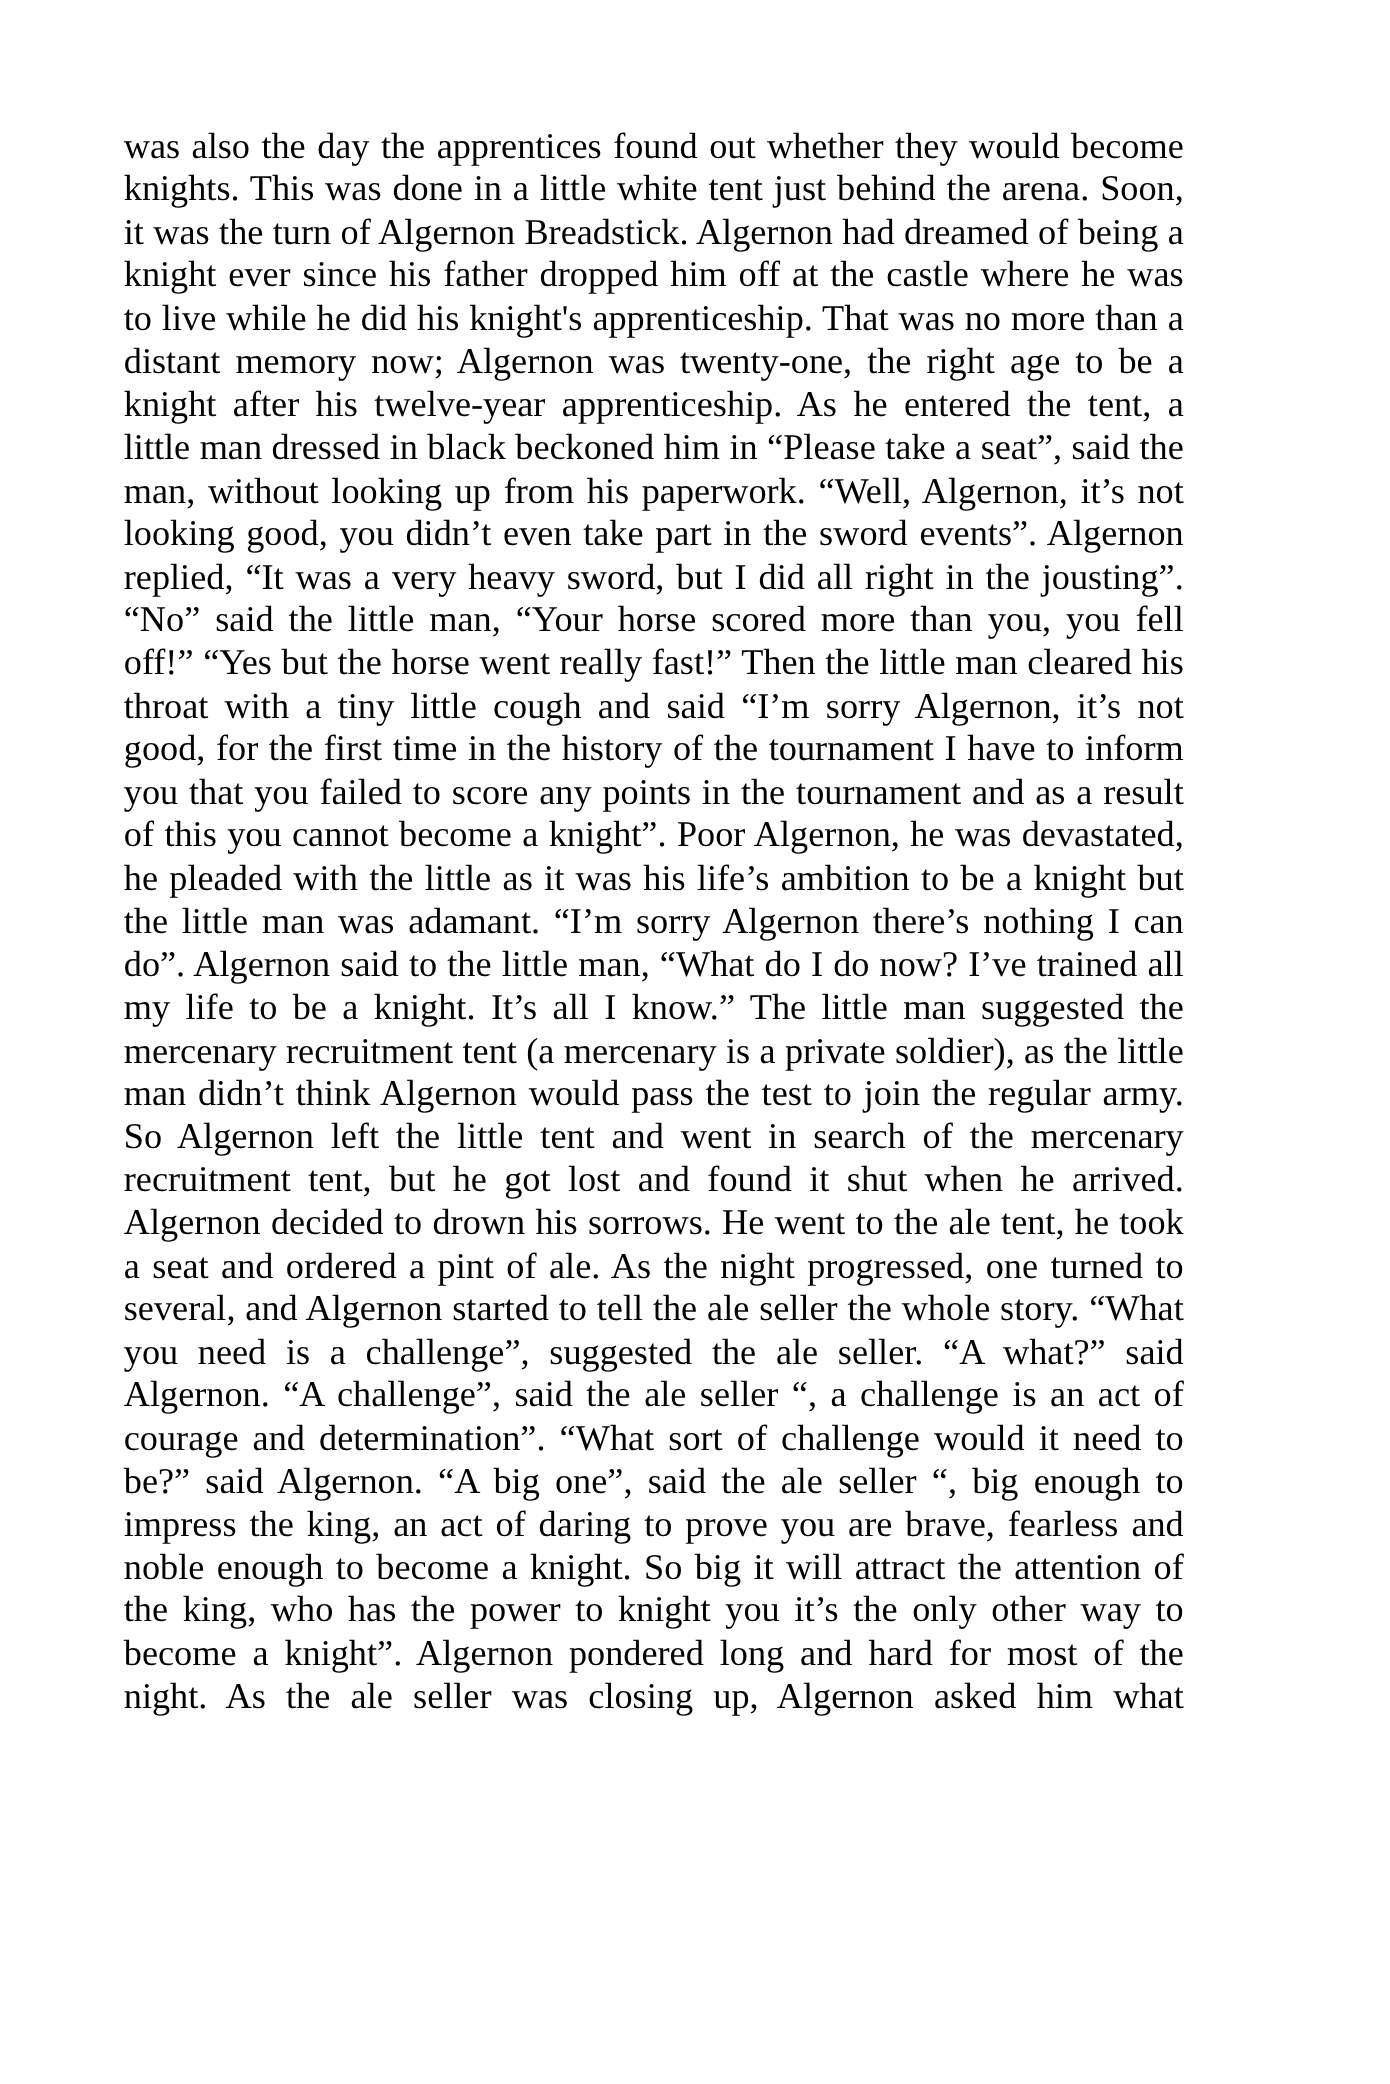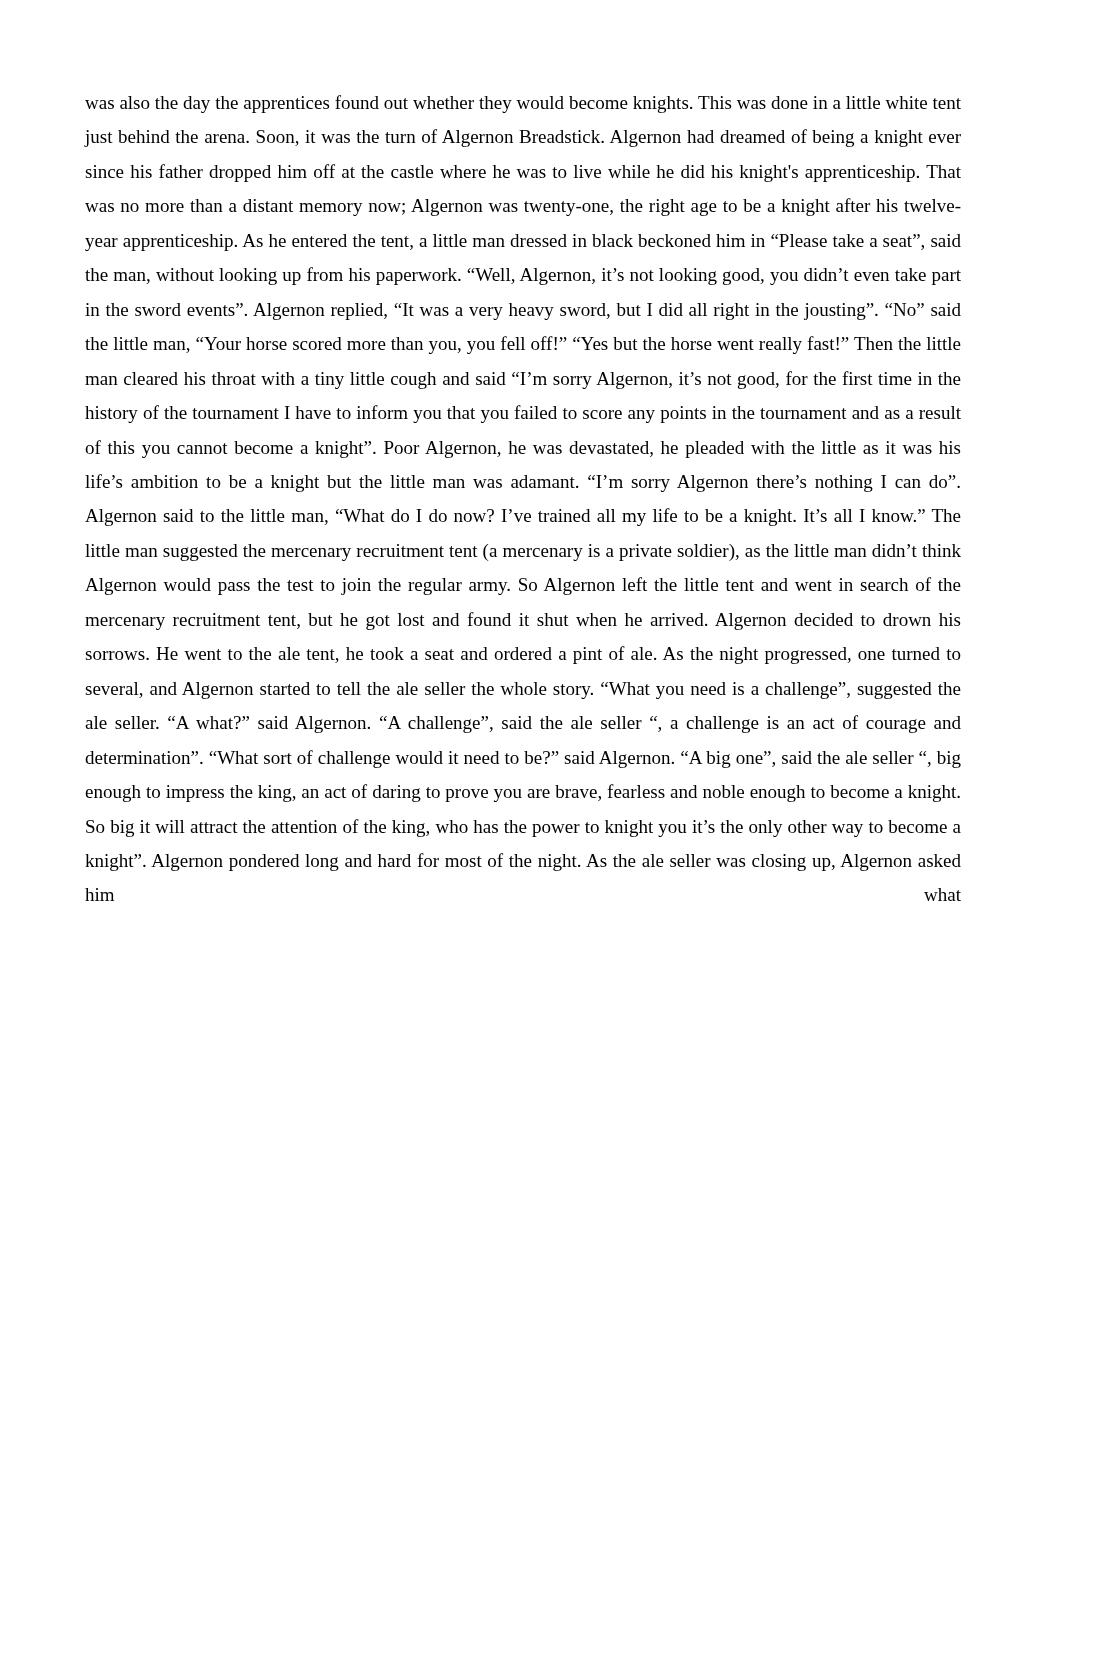--- a/index.html
+++ b/index.html
@@ -16,26 +16,26 @@
     box-sizing: border-box;
   }
   .text-column {
     position: absolute;
     left: 85px;
     top: 86px;
     width: 876px;
   }
   .body-paragraph {
     font-family: "Liberation Serif", "DejaVu Serif", serif;
-    font-size: 19px;
+    font-size: 29px;
     line-height: 34.45px;
     color: #000000;
     text-align: justify;
     text-justify: inter-word;
-    margin: 0;
+    margin: 14px;
     padding: 0;
     hyphens: none;
     -webkit-hyphens: none;
     word-spacing: 0.005em;
     letter-spacing: 0.0px;
   }
   
   .body-paragraph::after {
     content: "";
     display: inline-block;

